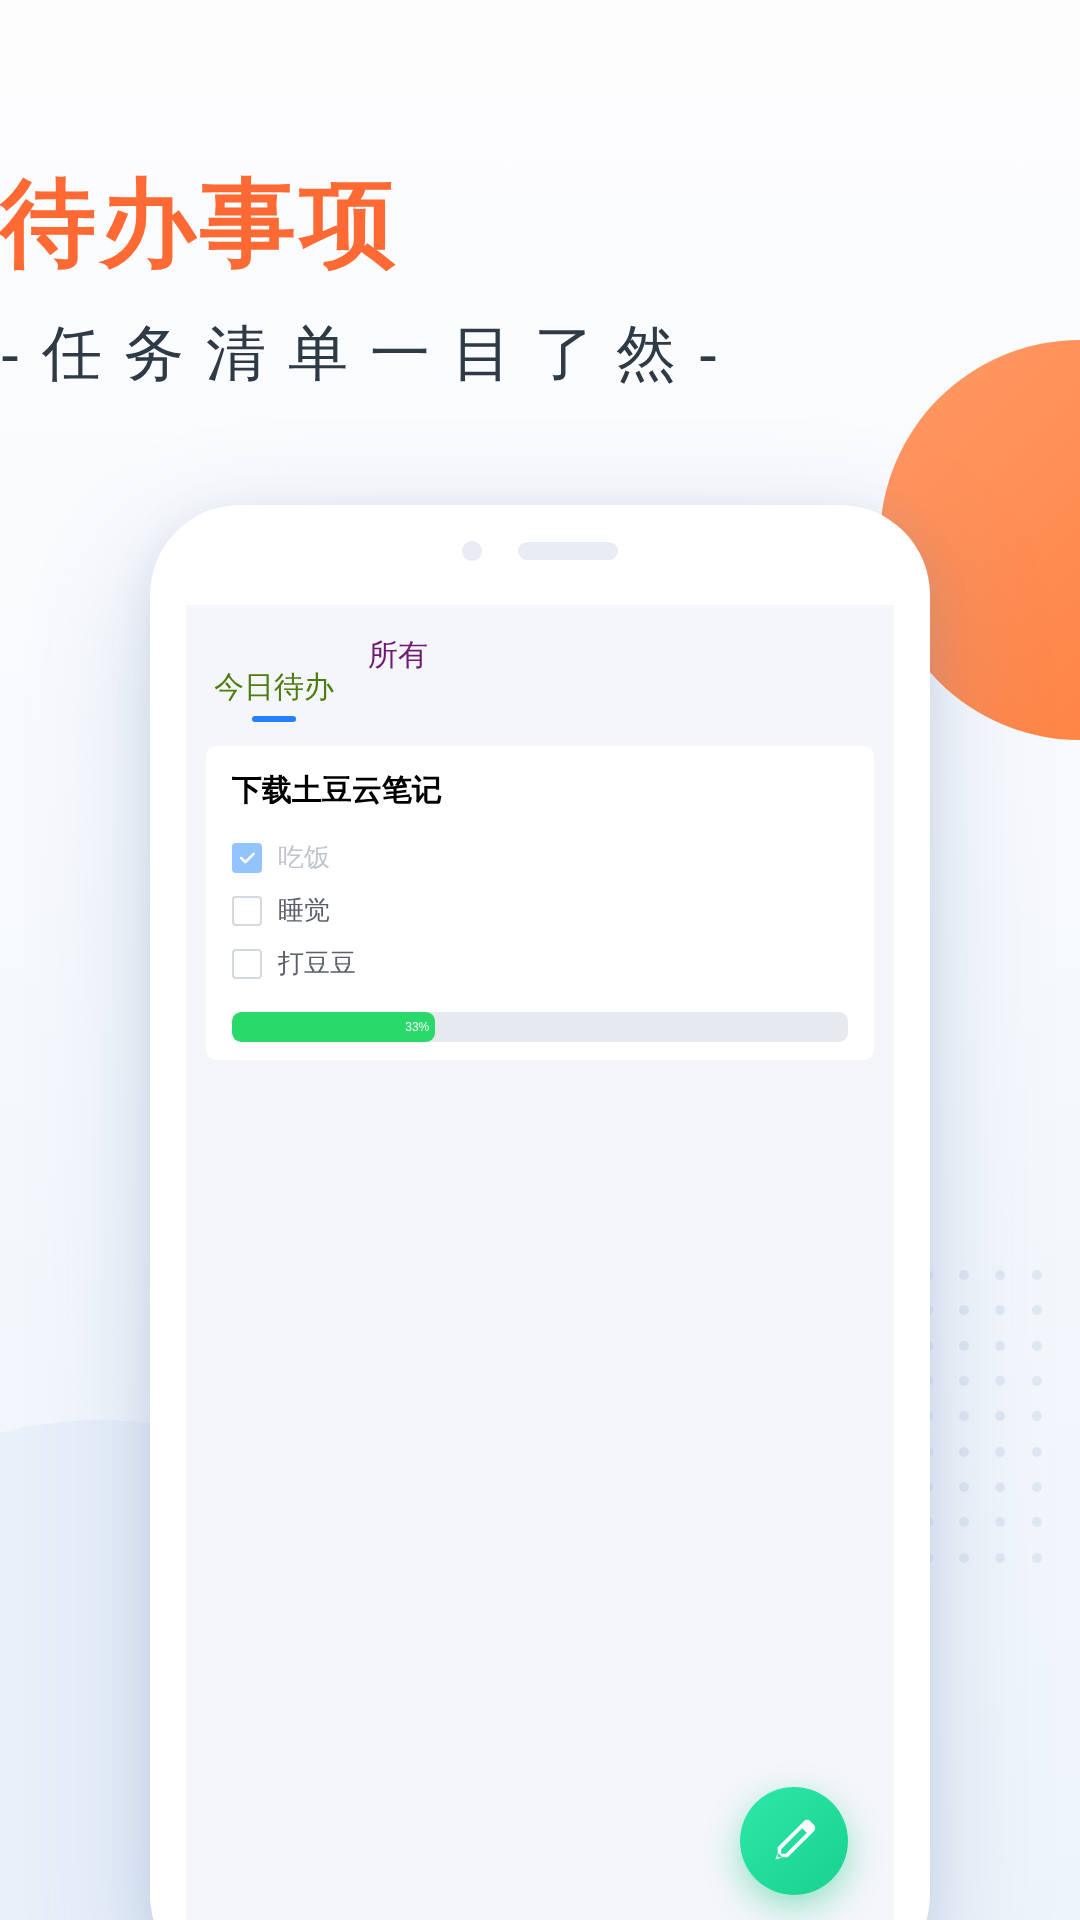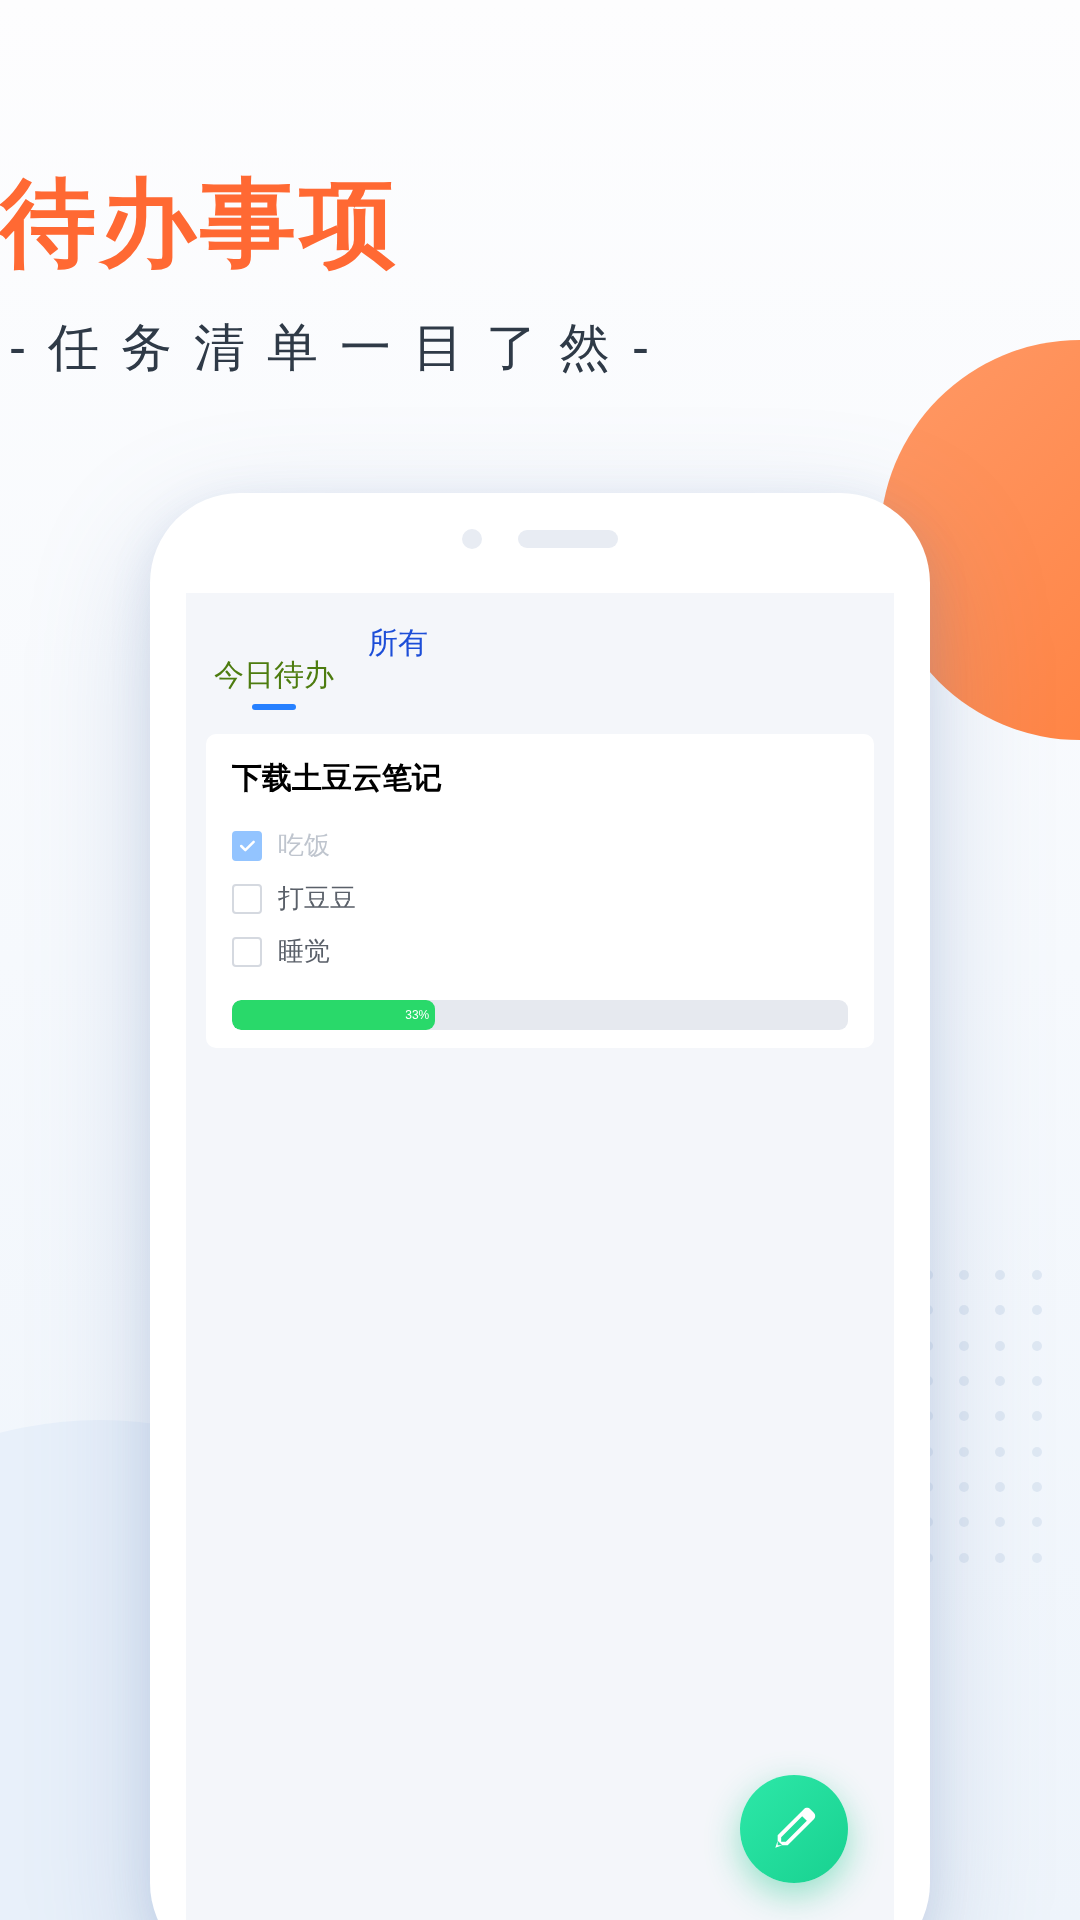--- a/index.html
+++ b/index.html
@@ -55,26 +55,25 @@
       text-align: left;
       padding-top: 160px;
     }
     .hero-title {
       font-size: 96px;
       font-weight: 700;
       color: #ff6933;
       letter-spacing: 4px;
     }
     .hero-subtitle {
-      font-size: 51px;
+      font-size: 60px;
       font-weight: 400;
       color: #2f3a47;
       letter-spacing: 22px;
       margin-top: 24px;
-      padding-left: 9px;
     }
     .phone {
       position: relative;
       margin: 110px auto 0;
       width: 780px;
       height: 1480px;
       background: #ffffff;
       border-radius: 90px;
       box-shadow: 0 40px 120px rgba(100, 130, 180, 0.25), 0 10px 40px rgba(100, 130, 180, 0.15);
     }
@@ -109,21 +108,21 @@
       border-radius: 0;
       overflow: hidden;
     }
     .tabs {
       display: flex;
       gap: 34px;
       padding: 30px 28px 8px;
     }
     .tab {
       font-size: 30px;
-      color: #1d4ed8;
+      color: #701a75;
       padding-bottom: 14px;
       cursor: pointer;
     }
     .tab.active {
       color: #4d7c0f;
       position: relative;
       margin-top: 32px;
     }
     .tab.active::after {
       content: '';
@@ -304,25 +303,25 @@
       <div class="todo-item">
         <div class="checkbox checked">
           <svg viewBox="0 0 24 24">
               <path fill="none" stroke="#fff" stroke-width="3" stroke-linecap="round" stroke-linejoin="round" d="M5 12l5 5L20 7"></path>
             </svg>
         </div>
         <div class="todo-label done">吃饭</div>
       </div>
       <div class="todo-item">
         <div class="checkbox"></div>
-        <div class="todo-label">打豆豆</div>
+        <div class="todo-label">睡觉</div>
       </div>
       <div class="todo-item">
         <div class="checkbox"></div>
-        <div class="todo-label">睡觉</div>
+        <div class="todo-label">打豆豆</div>
       </div>
       <div class="progress-wrap">
         <div class="progress-fill" id="progress-fill" style="width: 33%;">
           <span class="progress-text">33%</span>
         </div>
       </div>
     </div>
     <div class="fab">
       <svg viewBox="0 0 24 24">
         <path fill="#ffffff" d="M20.24 3.76c-1.95-1.95-5.12-1.95-7.07 0L4 12.93V20h7.07l9.17-9.17c1.95-1.95 1.95-5.12 0-7.07zM10.24 18H6v-4.24l7-7 4.24 4.24-7 7zM18 9.24L13.76 5l1.41-1.41c1.17-1.17 3.07-1.17 4.24 0s1.17 3.07 0 4.24L18 9.24z" opacity="0"></path>

